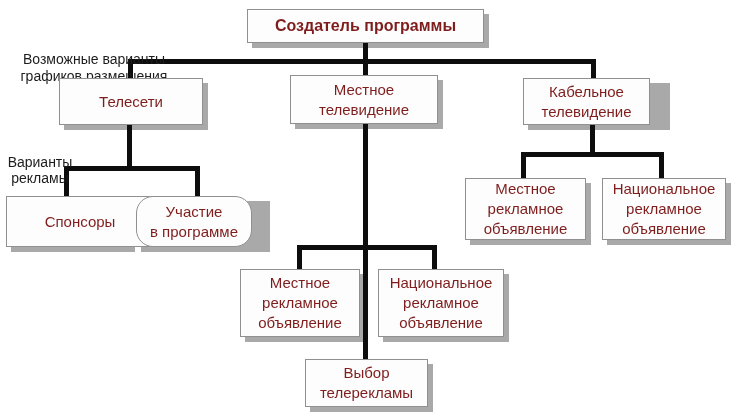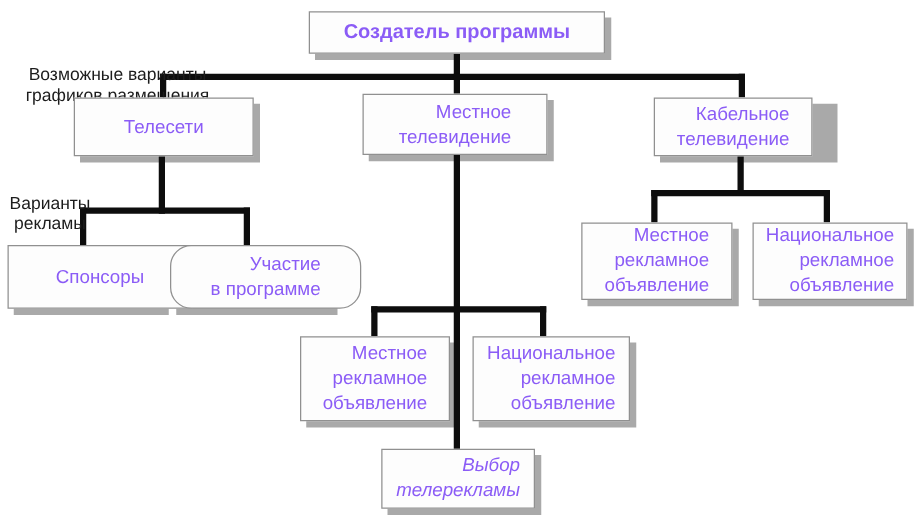--- a/index.html
+++ b/index.html
@@ -27,24 +27,24 @@
   }
   .node {
     position: absolute;
     z-index: 3;
     background: #fdfdfd;
     border: 1px solid #909090;
     box-sizing: border-box;
     display: flex;
     align-items: center;
     justify-content: center;
-    text-align: right;
+    text-align: center;
     font-size: 15px;
     line-height: 20px;
-    color: #8b5cf6;
+    color: #7f1d1d;
     white-space: pre-line;
   }
   .node.root {
     font-weight: bold;
     font-size: 16px;
   }
   .note {
     position: absolute;
     z-index: 3;
     font-size: 14px;
@@ -103,32 +103,32 @@
   <div class="node" style="left:59px;top:78px;width:144px;height:47px;">Телесети</div>
 
   <div class="node" style="left:290px;top:75px;width:148px;height:49px;">Местное
 телевидение</div>
 
   <div class="node" style="left:523px;top:78px;width:127px;height:47px;">Кабельное
 телевидение</div>
 
   <div class="node" style="left:6px;top:196px;width:148px;height:51px;">Спонсоры</div>
 
-  <div class="node" style="left:136px;top:196px;width:153px;height:51px;border-radius:17px;">Участие
+  <div class="node" style="left:136px;top:196px;width:116px;height:51px;border-radius:17px;">Участие
 в программе</div>
 
   <div class="node" style="left:240px;top:269px;width:120px;height:68px;">Местное
 рекламное
 объявление</div>
 
   <div class="node" style="left:378px;top:269px;width:126px;height:68px;">Национальное
 рекламное
 объявление</div>
 
-  <div class="node" style="left:305px;top:359px;width:123px;height:48px;font-style:italic;">Выбор
+  <div class="node" style="left:305px;top:359px;width:123px;height:48px;">Выбор
 телерекламы</div>
 
   <div class="node" style="left:465px;top:178px;width:121px;height:62px;">Местное
 рекламное
 объявление</div>
 
   <div class="node" style="left:602px;top:178px;width:124px;height:62px;">Национальное
 рекламное
 объявление</div>
 

